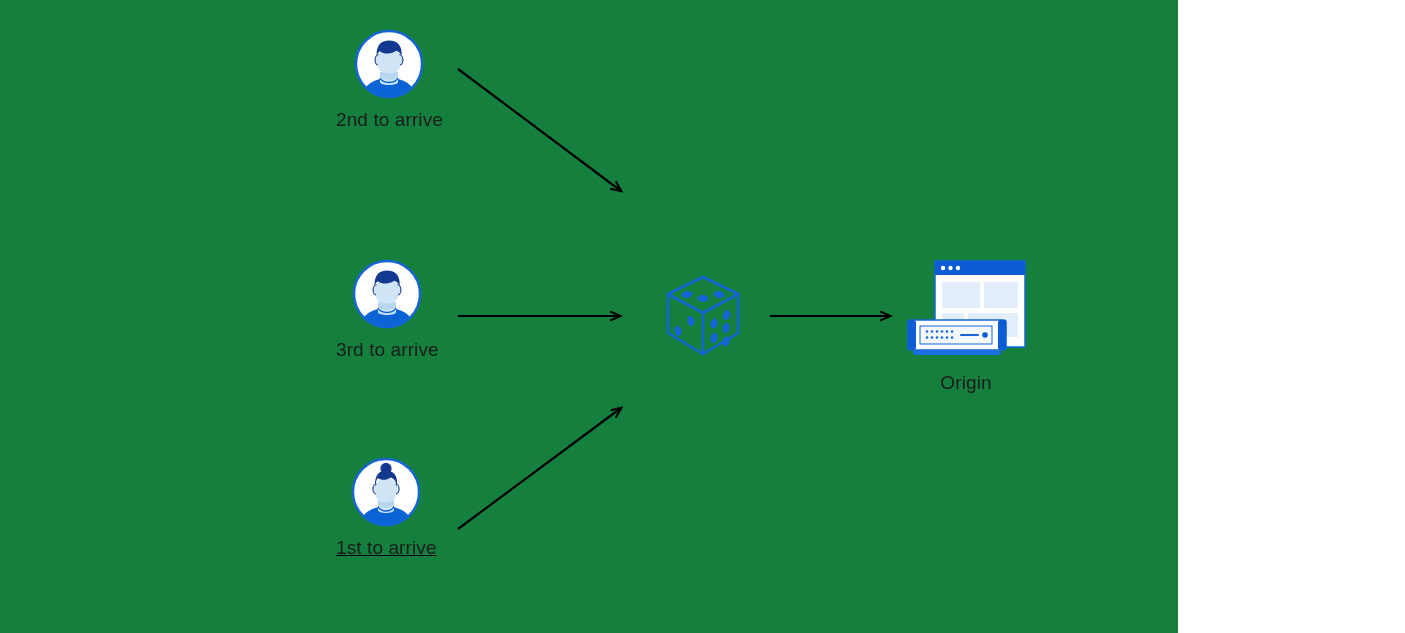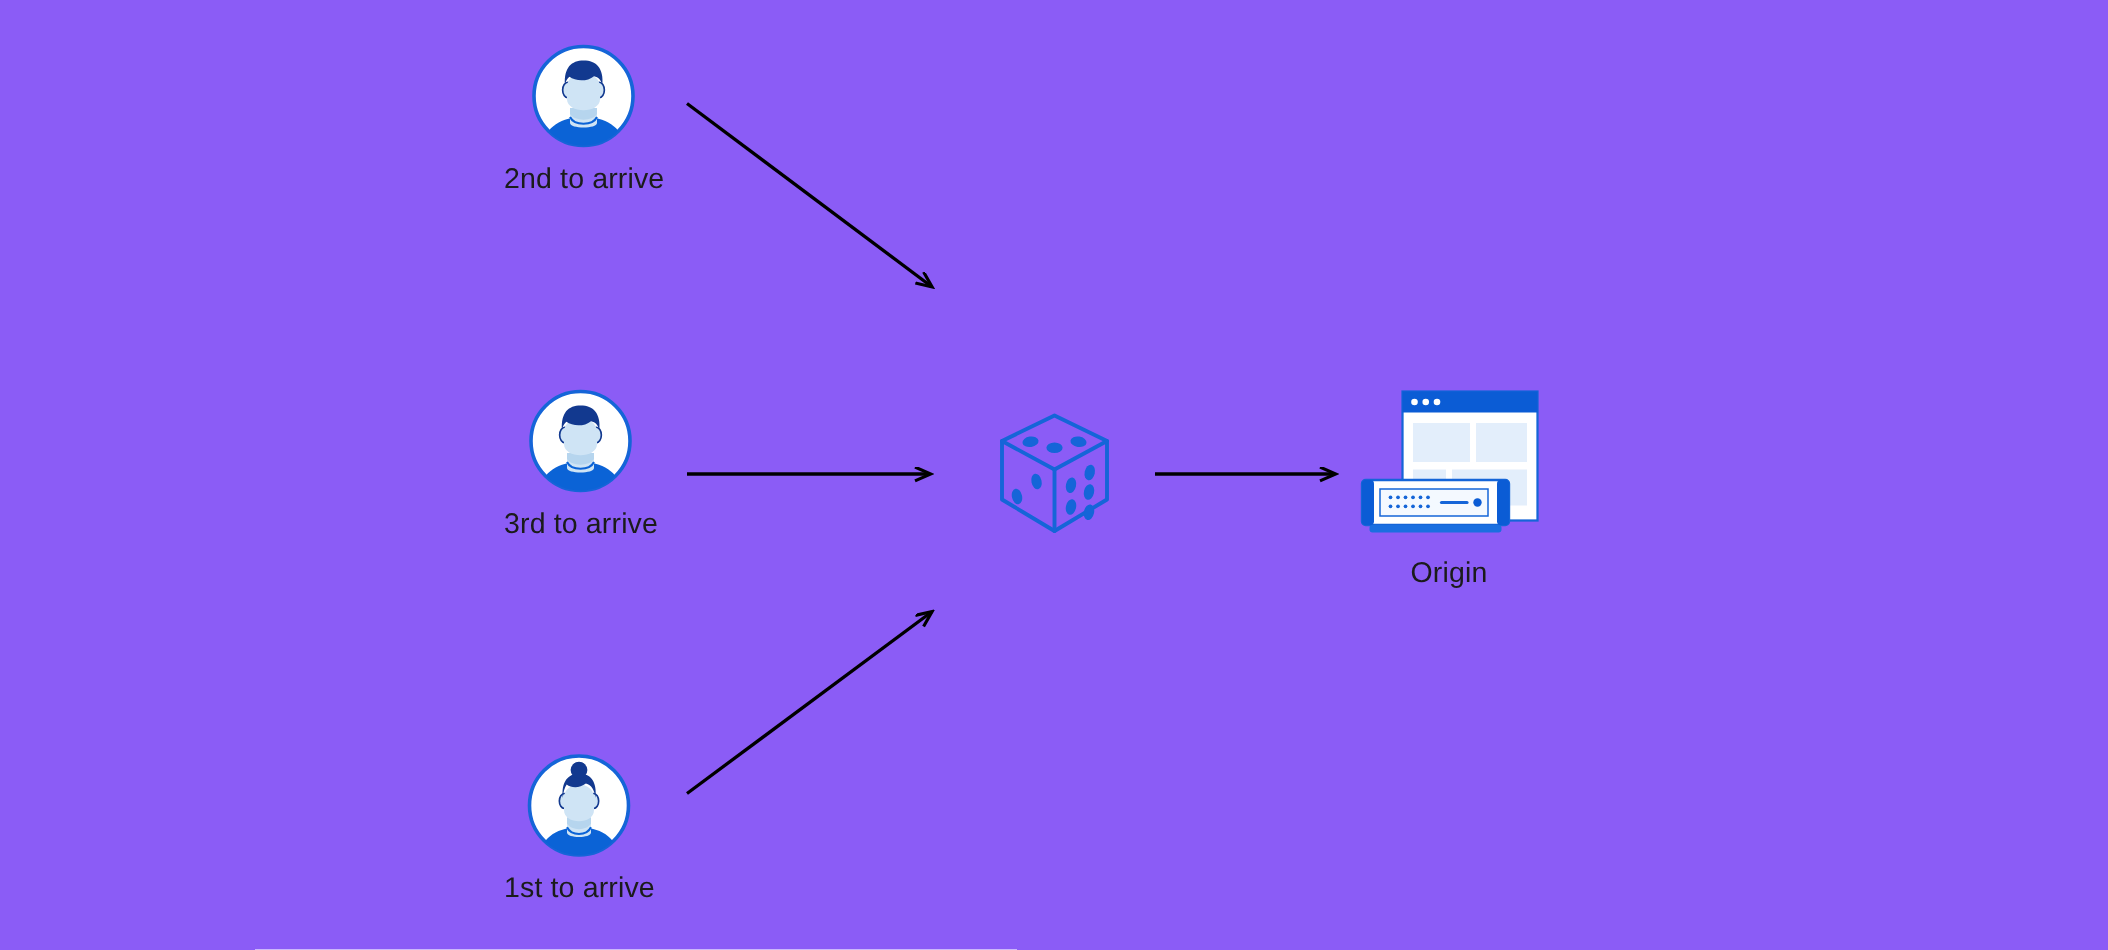--- a/index.html
+++ b/index.html
@@ -7,23 +7,23 @@
     margin: 0;
     padding: 0;
     background: #ffffff;
   }
   body {
     font-family: "Liberation Sans", sans-serif;
     -webkit-font-smoothing: antialiased;
   }
   #canvas {
     position: relative;
-    width: 1405px;
+    width: 1178px;
     height: 633px;
-    background: #8b5cf6;
+    background: #15803d;
     overflow: hidden;
   }
   .node {
     position: absolute;
     display: flex;
     flex-direction: column;
     align-items: center;
   }
   .node-label {
     margin-top: 9px;
@@ -112,21 +112,21 @@
           <path d="M23.6 28.5 C23 17 28 12.4 36 12.4 C44.6 12.4 49.6 17.6 48.6 28.8
                    C47.6 25.2 46 23.4 43 22.8 C38.6 26.6 30.6 26.2 26.6 23.2
                    C25.2 24.4 24.2 26.2 23.6 28.5 Z" fill="#12398f"></path>
           <path d="M27 50 C30 56 42 56 45 50" fill="none" stroke="#0b63d6" stroke-width="1.4"></path>
         </g>
       </svg>
     </div>
     <div class="node-label">3rd to arrive</div>
   </div>
 
-  <div class="node" style="left:336px; top:501px;">
+  <div class="node" style="left:336px; top:456px;text-decoration:underline;">
     <div class="avatar-wrap">
       <svg viewBox="0 0 72 72" width="72" height="72">
         <defs>
             <clipPath id="c3">
               <circle cx="36" cy="36" r="33"></circle>
             </clipPath>
           </defs>
         <circle cx="36" cy="36" r="33" fill="#ffffff" stroke="#1565d8" stroke-width="2.4"></circle>
         <g clip-path="url(#c3)">
           <path d="M9 74 C9 58 21 50.5 36 50.5 C51 50.5 63 58 63 74 Z" fill="#0b63d6"></path>

